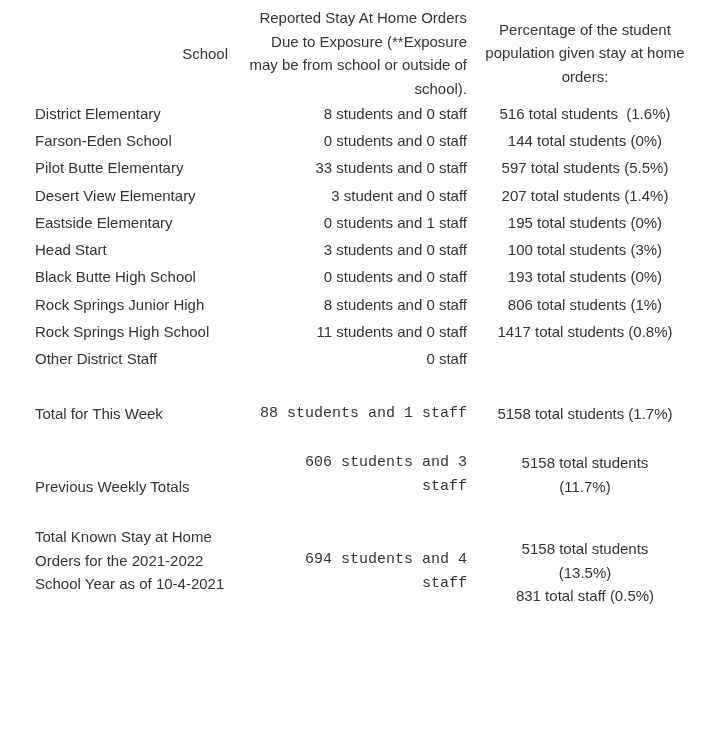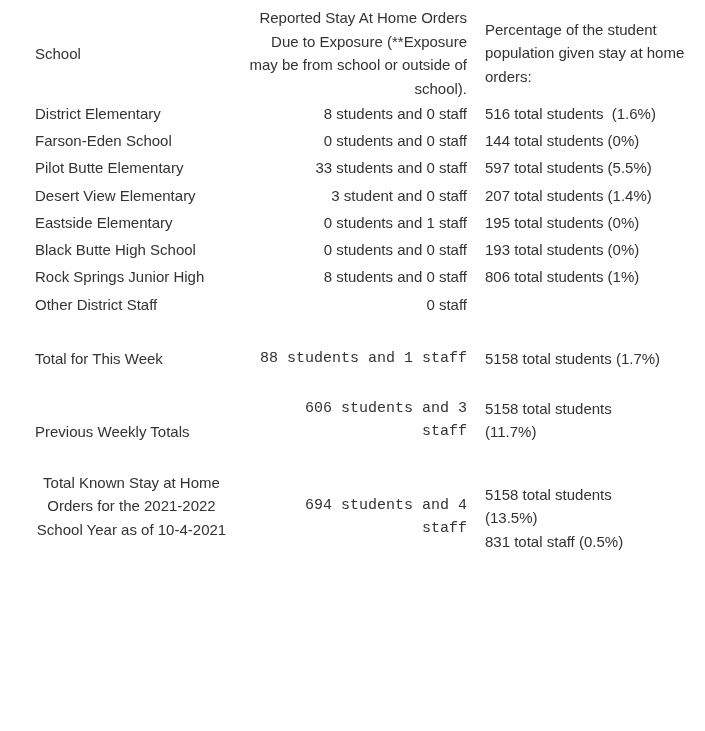--- a/index.html
+++ b/index.html
@@ -10,32 +10,32 @@
   }
   table {
     position: absolute; top: 6px; left: 26px;
     border-collapse: collapse;
   }
   td {
     padding: 0 9px; vertical-align: middle; line-height: 23.5px;
   }
   td.c1 { width: 193px; }
   td.c2 { width: 209px; text-align: right; }
-  td.c3 { width: 200px; }
+  td.c3 { width: 200px; text-align: center; }
   tr.row td { height: 27.3px; line-height: 20px; }
   tr.gap td { height: 27px; }
   td.centered { padding-left: 21px; font-family: Liberation Mono, monospace; }
 </style>
 </head>
 <body>
 
 <table>
   <tbody>
       <tr>
-    <td class="c1" style="padding-top:1px;">School</td>
+    <td class="c1" style="padding-top:1px;text-align:right;">School</td>
     <td class="c2">Reported Stay At Home Orders Due to Exposure (**Exposure may be from school or outside of school).</td>
     <td class="c3">Percentage of the student population given stay at home orders:</td>
   </tr>
   <tr class="row">
     <td class="c1">District Elementary</td>
     <td class="c2">8 students and 0 staff</td>
     <td class="c3" style="white-space:pre;">516 total students  (1.6%)</td>
   </tr>
   <tr class="row">
     <td class="c1">Farson-Eden School</td>
@@ -51,28 +51,38 @@
     <td class="c1">Desert View Elementary</td>
     <td class="c2">3 student and 0 staff</td>
     <td class="c3">207 total students (1.4%)</td>
   </tr>
   <tr class="row">
     <td class="c1">Eastside Elementary</td>
     <td class="c2">0 students and 1 staff</td>
     <td class="c3">195 total students (0%)</td>
   </tr>
   <tr class="row">
+    <td class="c1">Head Start</td>
+    <td class="c2">3 students and 0 staff</td>
+    <td class="c3">100 total students (3%)</td>
+  </tr>
+  <tr class="row">
     <td class="c1">Black Butte High School</td>
     <td class="c2">0 students and 0 staff</td>
     <td class="c3">193 total students (0%)</td>
   </tr>
   <tr class="row">
     <td class="c1">Rock Springs Junior High</td>
     <td class="c2">8 students and 0 staff</td>
     <td class="c3">806 total students (1%)</td>
+  </tr>
+  <tr class="row">
+    <td class="c1">Rock Springs High School</td>
+    <td class="c2">11 students and 0 staff</td>
+    <td class="c3">1417 total students (0.8%)</td>
   </tr>
   <tr class="row">
     <td class="c1">Other District Staff</td>
     <td class="c2">0 staff</td>
     <td class="c3"></td>
   </tr>
   <tr class="gap">
         <td colspan="3" style="height:27px;"></td>
       </tr>
   <tr class="row">
@@ -88,21 +98,21 @@
     <td class="c2 centered">606 students and 3 staff</td>
     <td class="c3">
       <div>5158 total students</div>
       <div>(11.7%)</div>
     </td>
   </tr>
   <tr class="gap">
         <td colspan="3" style="height:27px;"></td>
       </tr>
   <tr>
-    <td class="c1" style="vertical-align:top;text-align:center;">
+    <td class="c1" style="vertical-align:top;">
       <div>Total Known Stay at Home</div>
       <div>Orders for the 2021-2022</div>
       <div>School Year as of 10-4-2021</div>
     </td>
     <td class="c2 centered" style="vertical-align:top;padding-top:23px;">694 students and 4 staff</td>
     <td class="c3" style="vertical-align:top;padding-top:12px;">
       <div>5158 total students</div>
       <div>(13.5%)</div>
       <div>831 total staff (0.5%)</div>
     </td>

